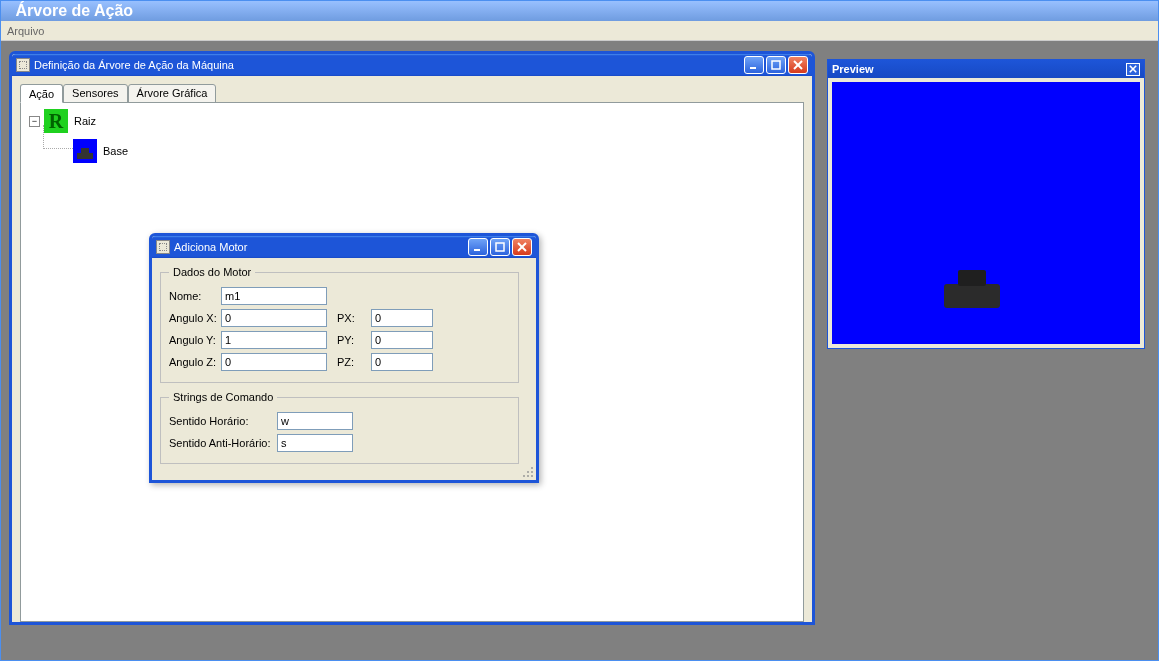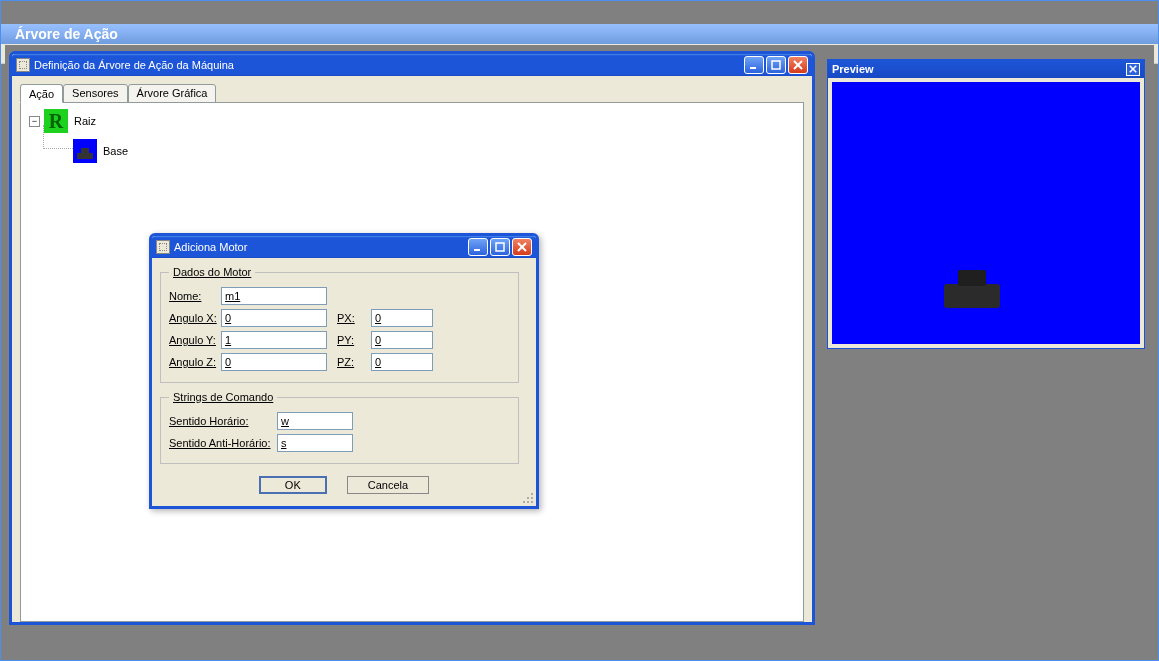--- a/index.html
+++ b/index.html
@@ -60,22 +60,21 @@
     border: 1px solid #4b8ff0;
     background: #808080;
   }
   .main-titlebar {
     background: linear-gradient(to bottom, #98c0ff 0%, #6f9ce0 100%);
     color: white;
     height: 20px;
     line-height: 20px;
     font-weight: bold;
     padding: 0 6px;
-    font-size: 14px;
-    margin-top: 23px;
+    font-size: 16px;
   }
   .main-menu {
     background: #ece9d8;
     color: #666;
     height: 20px;
     line-height: 20px;
     padding: 0 6px;
     border-bottom: 1px solid #ccc;
   }
   .main-menu span { cursor: pointer; }
@@ -176,21 +175,20 @@
     border: 3px solid #1d55d8;
     border-radius: 6px 6px 0 0;
     background: #ece9d8;
     box-shadow: 2px 2px 6px rgba(0,0,0,0.3);
   }
   .motor-body { padding: 8px; position: relative; }
   fieldset {
     border: 1px solid #bfbfbf;
     padding: 8px;
     margin: 0 9px 8px 0;
-    text-decoration: underline;
   }
   fieldset legend { color: #000; padding: 0 4px; }
   .form-row { display: flex; align-items: center; height: 20px; margin-bottom: 2px; }
   .form-row label { width: 52px; flex-shrink:0; }
   .form-row label.wide { width: 108px; }
   .form-row .lbl2 { width: 34px; margin-left: 10px; flex-shrink:0; }
   input[type="text"] {
     height: 18px;
     border: 1px solid #7f9db9;
     padding: 0 3px;
@@ -379,24 +377,20 @@
                 <legend>Strings de Comando</legend>
                 <div class="form-row">
                   <label class="wide">Sentido Horário:</label>
                   <input type="text" class="in-w3" value="w" style="">
                 </div>
                 <div class="form-row">
                   <label class="wide">Sentido Anti-Horário:</label>
                   <input type="text" class="in-w3" value="s" style="">
                 </div>
               </fieldset>
-              <div class="btn-row">
-                <button class="win default"><span>OK</span></button>
-                <button class="win"><span>Cancela</span></button>
-              </div>
               <div class="resize-grip">
                 <svg viewBox="0 0 14 14">
                   <circle cx="12" cy="4" r="1" fill="#999"></circle>
                     <circle cx="8" cy="8" r="1" fill="#999"></circle>
                     <circle cx="12" cy="8" r="1" fill="#999"></circle>
                   <circle cx="4" cy="12" r="1" fill="#999"></circle>
                     <circle cx="8" cy="12" r="1" fill="#999"></circle>
                     <circle cx="12" cy="12" r="1" fill="#999"></circle>
                 </svg>
               </div>

